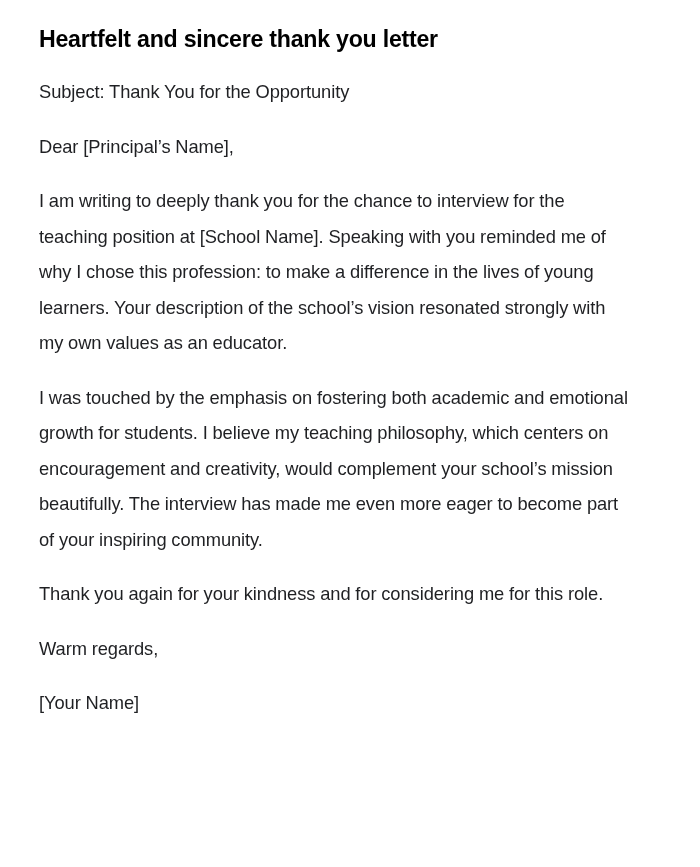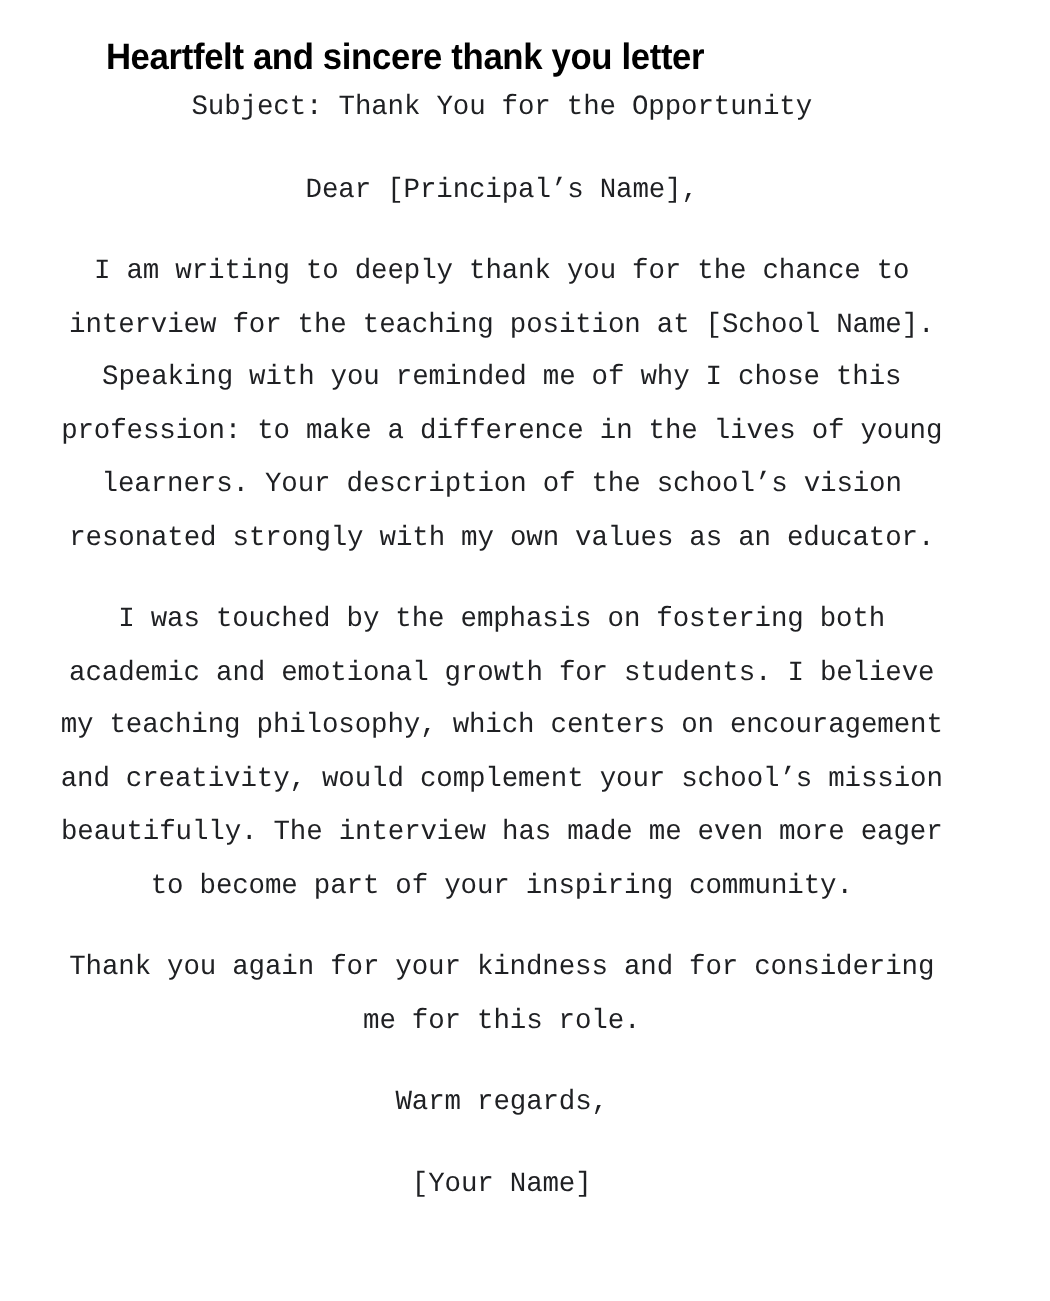--- a/index.html
+++ b/index.html
@@ -14,37 +14,36 @@
     font-family: "Liberation Sans", "DejaVu Sans", sans-serif;
     -webkit-font-smoothing: antialiased;
   }
   .page {
     width: 568px;
     height: 867px;
     background: #ffffff;
     box-sizing: border-box;
     padding: 0 40px 0 39px;
     position: relative;
-    text-align: center;
   }
   .letter-title {
     font-size: 24.5px;
     font-weight: 700;
     color: #000000;
     line-height: 30px;
     letter-spacing: -0.25px;
     margin: 0;
     padding-top: 24px;
     transform: scaleX(0.945);
     transform-origin: left center;
     white-space: nowrap;
   }
   .letter-body {
+    margin-top: 20px;
     width: 600px;
-    font-family: Liberation Mono, monospace;
   }
   .para {
     font-size: 18.6px;
     color: #1f2023;
     line-height: 35.5px;
     margin: 0 0 19px 0;
     letter-spacing: -0.08px;
     transform: scaleX(0.985);
     transform-origin: left top;
     word-spacing: -0.2px;

